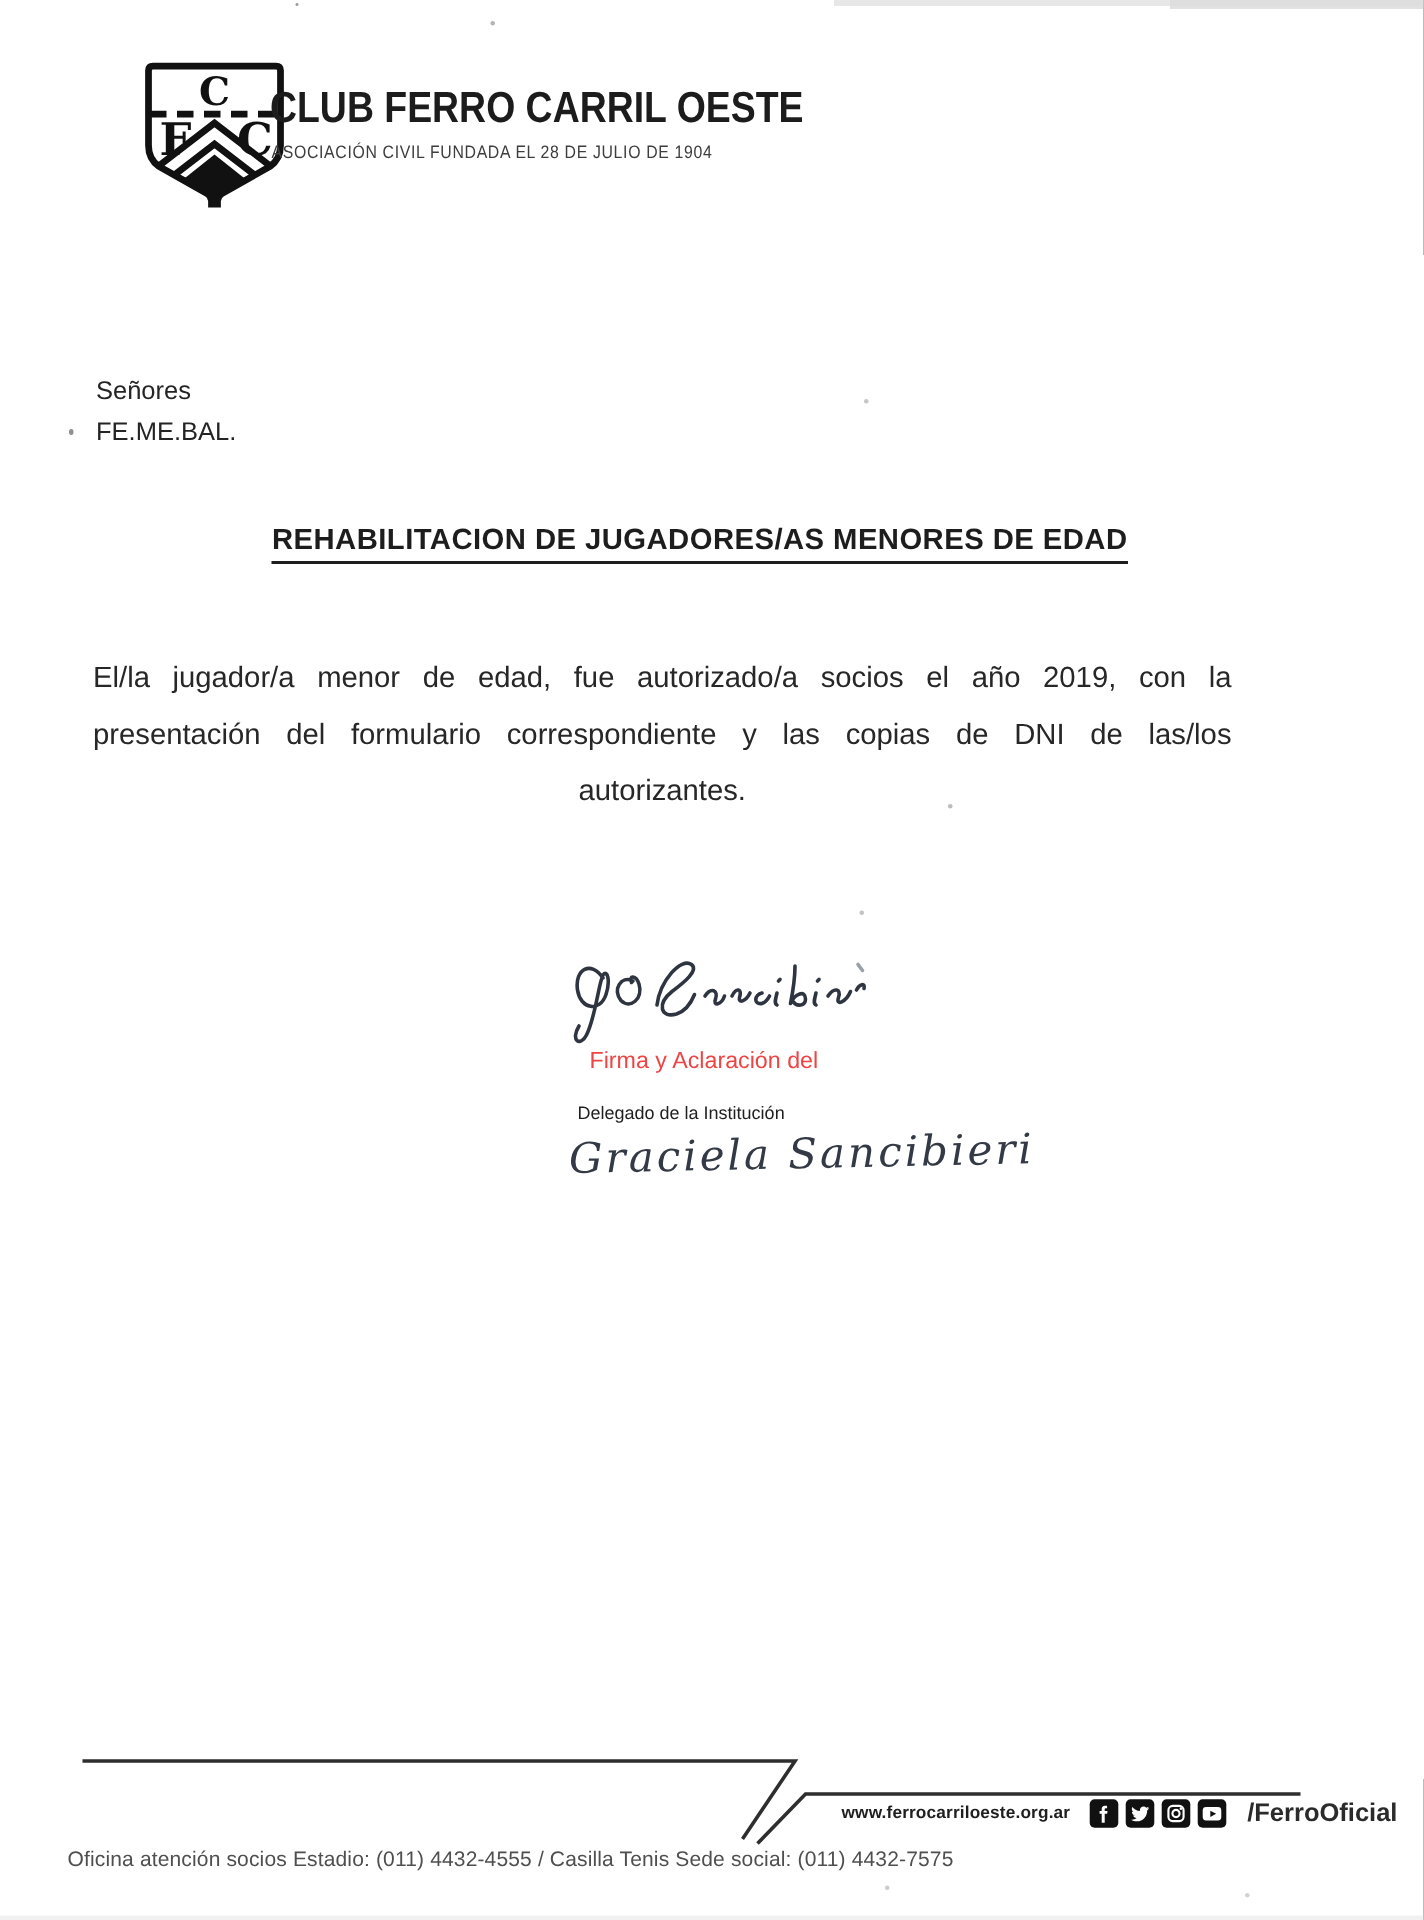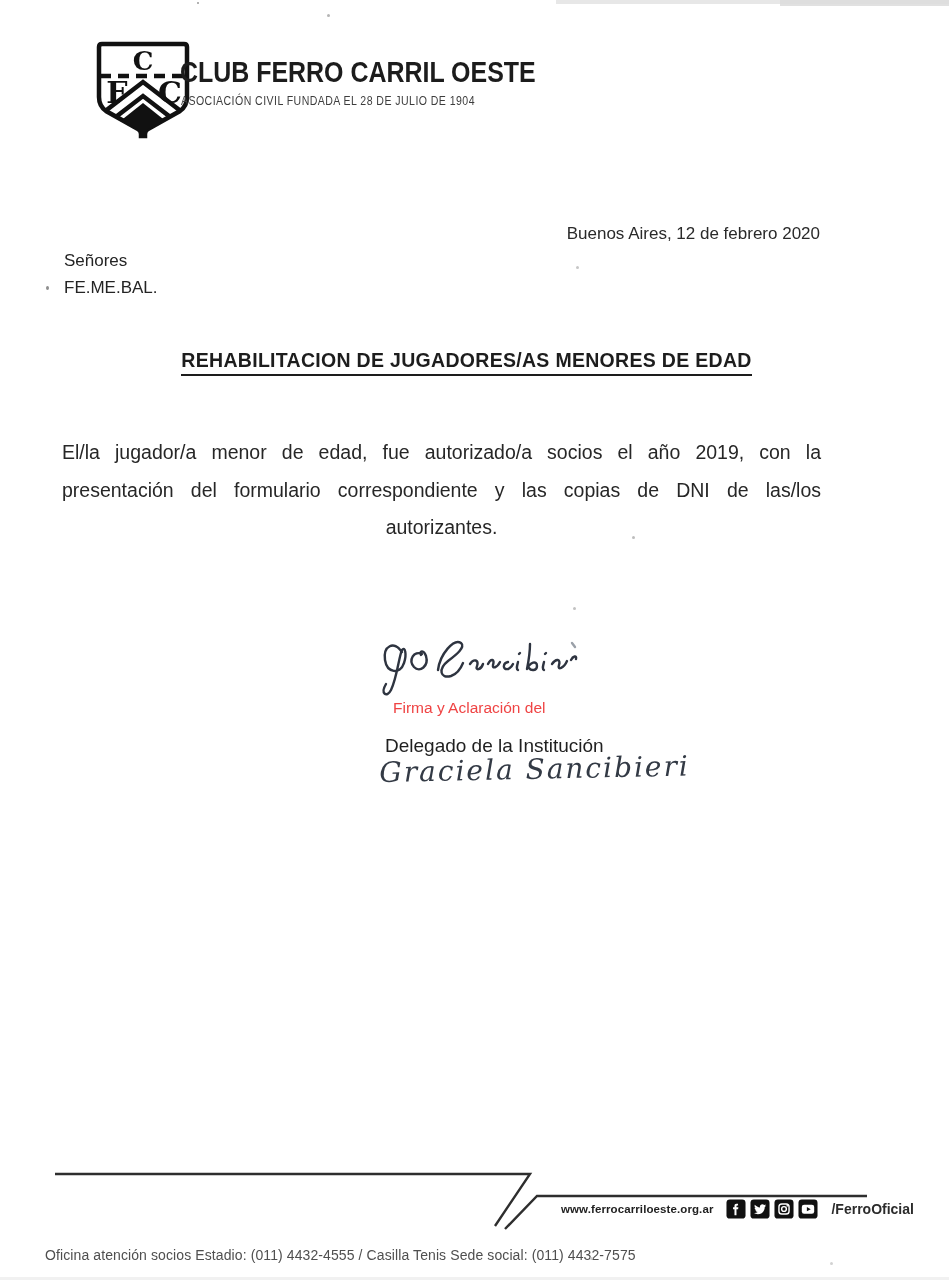--- a/index.html
+++ b/index.html
@@ -40,39 +40,39 @@
   .body-text{
     left:62px;top:434px;width:759px;
     font-size:19.5px;line-height:37.6px;color:#272727;word-spacing:1.5px;
   }
   .jline{text-align:justify;text-align-last:justify;}
   .lastline{text-align:center;}
 
   
   .sig-svg{left:378px;top:630px;width:200px;height:78px;}
   .sig-caption-1{left:393px;top:699px;font-size:15.5px;color:#ef4444;}
-  .sig-caption-2{left:385px;top:735px;font-size:19px;color:#1f1f1f;}
+  .sig-caption-2{left:385px;top:735px;font-size:12px;color:#1f1f1f;}
   .sig-name{
     left:379px;top:756px;
     font-family:"DejaVu Serif", serif;font-style:italic;
     font-size:28px;color:#333a45;letter-spacing:2px;white-space:nowrap;
     transform:rotate(-1.2deg);transform-origin:left top;
   }
 
   
   .footer-lines{left:40px;top:1164px;width:870px;height:70px;}
   .footer-right{
     left:561px;top:1196px;height:26px;
     display:flex;align-items:center;gap:13px;
   }
   .website{font-size:11.5px;font-weight:700;color:#1f1f1f;letter-spacing:0.1px;white-space:nowrap;}
   .social-row{display:flex;align-items:center;gap:4px;}
   .social-icon{width:20px;height:20px;display:block;}
-  .handle{font-size:14px;font-weight:700;color:#2b2b2b;white-space:nowrap;}
-  .contact-line{left:45px;top:1231px;font-size:14px;color:#4f4f4f;letter-spacing:0.1px;white-space:nowrap;margin-top:16px;}
+  .handle{font-size:17px;font-weight:700;color:#2b2b2b;white-space:nowrap;}
+  .contact-line{left:45px;top:1231px;font-size:14px;color:#4f4f4f;letter-spacing:0.1px;white-space:nowrap;}
 
   
   .speck{position:absolute;border-radius:50%;}
   .smudge{position:absolute;}
 </style>
 </head>
 <body>
 
 <div class="page">
 
@@ -90,21 +90,20 @@
     </g>
     <path clip-path="url(#shieldClip)" d="M50,63 L6,98 L94,98 Z" fill="#111111"></path>
     <text x="50" y="30" text-anchor="middle" font-family="DejaVu Serif, serif" font-weight="bold" font-size="26" fill="#111111">C</text>
     <text x="24" y="63" text-anchor="middle" font-family="DejaVu Serif, serif" font-weight="bold" font-size="30" fill="#111111">F</text>
     <text x="77" y="63" text-anchor="middle" font-family="DejaVu Serif, serif" font-weight="bold" font-size="30" fill="#111111">C</text>
   </svg>
 
   <div class="abs club-name">CLUB FERRO CARRIL OESTE</div>
   <div class="abs club-subtitle">ASOCIACIÓN CIVIL FUNDADA EL 28 DE JULIO DE 1904</div>
 
-  <div class="abs date-line">Buenos Aires, 12 de febrero 2020</div>
 
   <div class="abs addressee">
     <div>Señores</div>
     <div>FE.ME.BAL.</div>
   </div>
 
   <div class="abs letter-title-wrap">
     <span class="letter-title">REHABILITACION DE JUGADORES/AS MENORES DE EDAD</span>
   </div>
 

